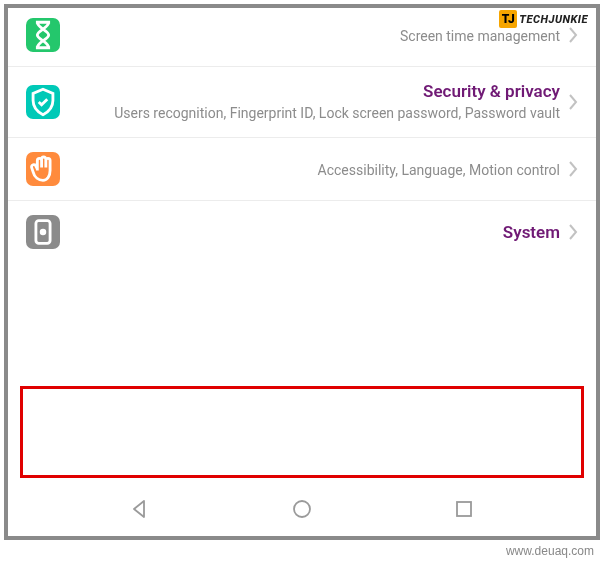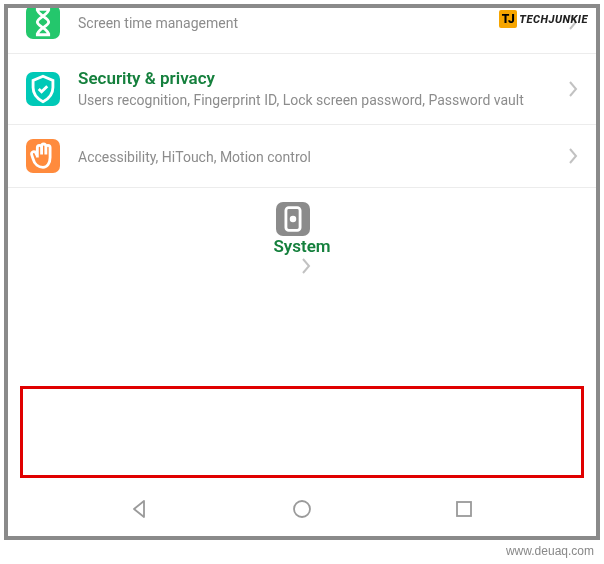--- a/index.html
+++ b/index.html
@@ -39,44 +39,45 @@
     border-radius: 2px;
     display: flex; align-items: center; justify-content: center;
     font-weight: 900; font-size: 12px; color: #000000;
   }
   .brand .name {
     font-size: 11px; font-weight: 800; color: #222; letter-spacing: 0.5px; font-style: italic;
   }
   .list {
     position: absolute;
     top: 0; left: 0; right: 0;
-    padding-top: 3px;
+    padding-top: 16px;
+    text-align: right;
   }
   .row {
     display: flex;
     align-items: center;
     padding: 14px 18px 14px 18px;
     position: relative;
     border-bottom: 1px solid #ececec;
     cursor: pointer;
   }
   .row.first { padding-top: 6px; margin-top:-12px; }
-  .row.last { border-bottom: none; flex-direction: column; }
+  .row.last { border-bottom: none; }
   .icon {
     width: 34px; height: 34px;
     border-radius: 7px;
     flex: 0 0 34px;
     display: flex; align-items: center; justify-content: center;
     margin-right: 18px;
   }
   .text { flex: 1 1 auto; min-width: 0; }
   .title {
     font-size: 17px;
     font-weight: 600;
-    color: #15803d;
+    color: #701a75;
     line-height: 1.25;
   }
   .subtitle {
     font-size: 14px;
     color: #8c8c8c;
     line-height: 1.35;
     margin-top: 2px;
   }
   .chev {
     flex: 0 0 auto;
@@ -166,21 +167,21 @@
       </div>
     </div>
 
     <div class="row">
       <div class="icon ic-orange">
         <svg viewBox="0 0 24 24" fill="none" stroke="#fff" stroke-width="2">
             <path d="M8 13V6a1.5 1.5 0 013 0v5M11 11V5a1.5 1.5 0 013 0v6M14 11V6a1.5 1.5 0 013 0v7c0 4-2 7-5 7s-6-2-7-6l-1-3a1.5 1.5 0 013-1l1 2"></path>
           </svg>
       </div>
       <div class="text">
-        <div class="subtitle">Accessibility, HiTouch, Motion control</div>
+        <div class="subtitle">Accessibility, Language, Motion control</div>
       </div>
       <div class="chev">
         <svg viewBox="0 0 10 18" fill="none" stroke="currentColor" stroke-width="2">
             <path d="M2 2l6 7-6 7"></path>
           </svg>
       </div>
     </div>
 
 
 

